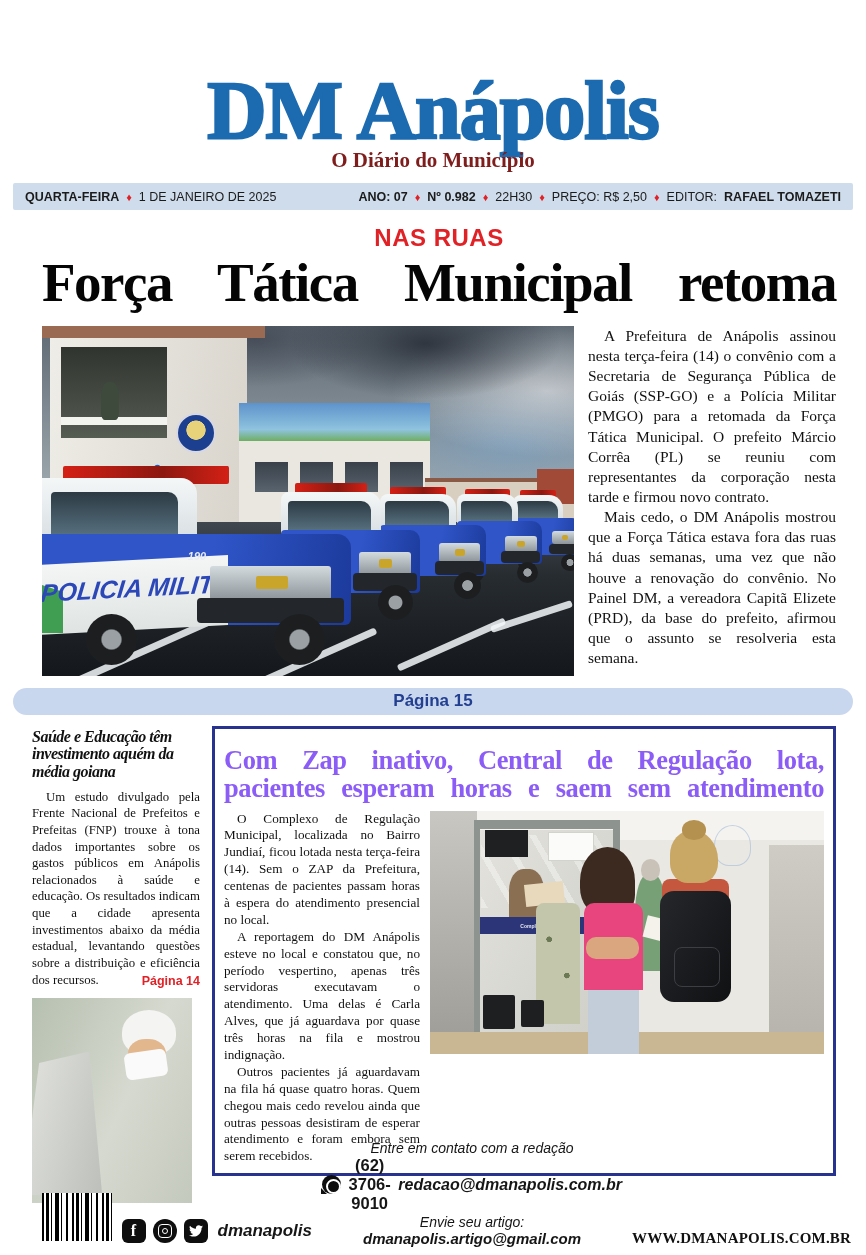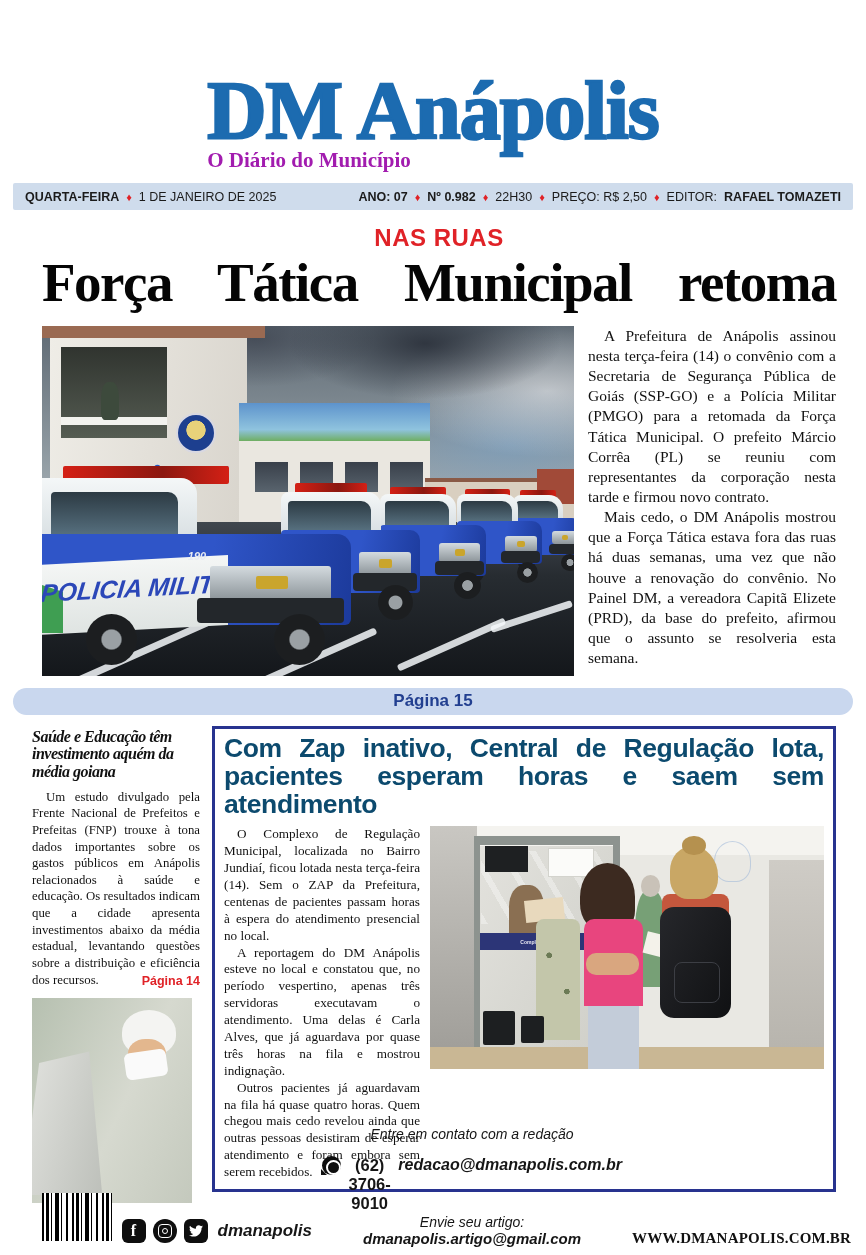--- a/index.html
+++ b/index.html
@@ -5,22 +5,22 @@
   html,body{margin:0;padding:0;background:#fff;}
   body{font-family:"Liberation Serif",serif;color:#111;width:866px;}
   .page{position:relative;width:866px;height:1255px;overflow:hidden;background:#fff;}
   .inner{padding:0 30px 0 42px;}
 
   
   .masthead{text-align:center;padding-top:38px;}
   .logo-wrap{display:inline-block;position:relative;}
   .logo{font-family:"Liberation Serif",serif;font-weight:bold;font-size:82px;line-height:1;
         color:#1c6bb0;-webkit-text-stroke:2.5px #1c6bb0;letter-spacing:-1px;margin-top:32px;}
-  .tagline{font-family:"Liberation Serif",serif;font-weight:bold;font-size:21px;color:#a21caf;
-        text-align:left;margin-top:-4px;}
+  .tagline{font-family:"Liberation Serif",serif;font-weight:bold;font-size:21px;color:#7f1d1d;
+        text-align:center;margin-top:-4px;}
   .datebar{margin:10px 13px 0 13px;background:#cfdcec;border-radius:2px;height:27px;
         display:flex;align-items:center;justify-content:space-between;padding:0 12px;
         font-family:"Liberation Sans",sans-serif;font-size:12.5px;color:#1b1b1b;}
   .datebar .grp{display:flex;align-items:center;gap:7px;white-space:nowrap;}
   .datebar b{font-weight:bold;}
   .dia{color:#e02227;font-size:11px;}
 
   
   .kicker{font-family:"Liberation Sans",sans-serif;font-weight:bold;font-size:24px;color:#e02227;
         text-align:center;margin-top:14px;letter-spacing:.5px;}
@@ -109,22 +109,22 @@
   .nurse{position:relative;width:160px;height:205px;overflow:hidden;
          background:linear-gradient(115deg,#b6c0b0 0%,#d6d9cf 55%,#c4c9bd 100%);}
   .machine{left:-6%;top:26%;width:58%;height:70%;background:linear-gradient(105deg,#e3e4e0,#b9bcb6);
            clip-path:polygon(18% 8%,72% 0,86% 100%,0 100%);}
   .cap{left:56%;top:6%;width:34%;height:22%;background:#f4f4f2;border-radius:50% 50% 45% 45%;}
   .face{left:60%;top:20%;width:24%;height:16%;background:#e3b78e;border-radius:45%;}
   .mask{left:58%;top:26%;width:26%;height:13%;background:#fafafa;border-radius:6px;transform:rotate(-8deg);}
 
   .rightcol{flex:1;}
   .storybox{border:3px solid #28338f;background:#fff;padding:6px 9px 8px 9px;}
-  .boxhead{font-family:Liberation Sans, sans-serif;font-weight:bold;font-size:26.5px;line-height:1.05;
-           color:#0c4a6e;letter-spacing:-0.4px;}
+  .boxhead{font-family:Liberation Serif, serif;font-weight:bold;font-size:26.5px;line-height:1.05;
+           color:#8b5cf6;letter-spacing:-0.4px;margin-top:12px;}
   .boxhead .hl{text-align:justify;text-align-last:justify;}
   .boxrow{display:flex;gap:10px;margin-top:8px;}
   .boxtext{width:196px;flex:none;font-size:13.2px;line-height:1.28;text-align:justify;}
   .boxtext p{margin:0;text-indent:13px;}
 
   .regphoto{position:relative;flex:1;height:243px;overflow:hidden;background:#e9e8e3;}
   .ceil{left:0;top:0;right:0;height:12%;background:#f4f3ef;}
   .lwall{left:0;top:0;width:12%;height:100%;background:linear-gradient(#c9c7c2,#9d9b96);}
   .glass{left:12%;top:8%;width:36%;height:84%;background:linear-gradient(120deg,#e3e2dd 0%,#d6d6d0 60%,#cfcfc8 100%);}
   .gframe{background:#8d938f;}
@@ -173,21 +173,21 @@
   .social{display:flex;align-items:center;gap:7px;margin-bottom:4px;}
   .sicon{width:24px;height:24px;background:#0e0e0e;color:#fff;display:flex;align-items:center;justify-content:center;}
   .fb{border-radius:6px;font:bold 16px "Liberation Serif",serif;}
   .ig{border-radius:50%;}
   .ig .lens{width:12px;height:12px;border:1.8px solid #fff;border-radius:4px;position:relative;}
   .ig .lens::after{content:"";position:absolute;left:3px;top:3px;width:4px;height:4px;border:1.4px solid #fff;border-radius:50%;}
   .tw{border-radius:6px;}
   .handle{font:bold italic 17px "Liberation Sans",sans-serif;color:#161616;margin-bottom:6px;}
   .fcenter{flex:1;text-align:center;font-family:"Liberation Sans",sans-serif;color:#161616;}
   .fc1{font:italic 14px "Liberation Sans",sans-serif;}
-  .fc2{display:flex;align-items:flex-start;justify-content:center;gap:6px;margin-top:14px;}
+  .fc2{display:flex;align-items:center;justify-content:center;gap:6px;margin-top:0;}
   .phone{font:bold 16.5px "Liberation Sans",sans-serif;}
   .mail{font:bold italic 16px "Liberation Sans",sans-serif;}
   .fc3{margin-top:1px;font:italic 14px "Liberation Sans",sans-serif;}
   .fc3 b{font:bold italic 15px "Liberation Sans",sans-serif;}
   .wa{width:19px;height:19px;border-radius:50%;background:#0e0e0e;position:relative;flex:none;}
   .wa::before{content:"";position:absolute;left:4px;top:4px;width:11px;height:11px;border:2px solid #fff;border-radius:50%;}
   .wa::after{content:"";position:absolute;left:-1px;bottom:0;width:0;height:0;
        border-left:6px solid #0e0e0e;border-top:6px solid transparent;}
   .site{width:206px;flex:none;text-align:right;font:bold 15px "Liberation Serif",serif;
         letter-spacing:.2px;white-space:nowrap;}

